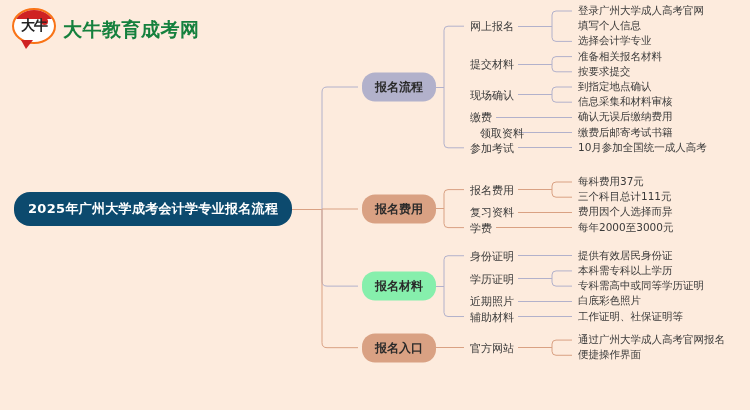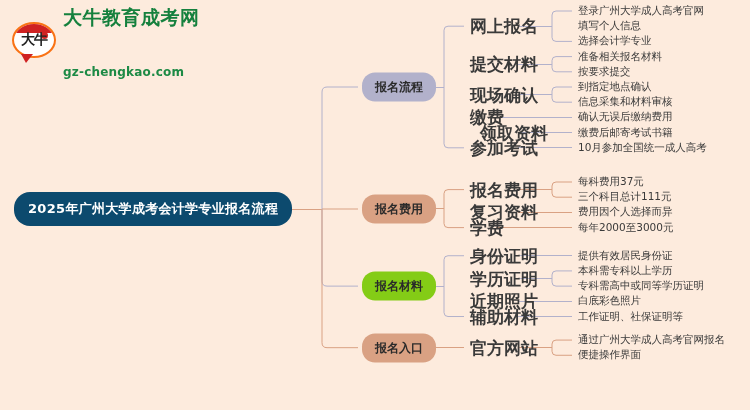--- a/index.html
+++ b/index.html
@@ -61,21 +61,21 @@
 
   .branch-node{
     border-radius:13px;
     font-size:12px;font-weight:bold;color:#2a2a2a;
     padding:6px 13px;
   }
   .branch-purple{background:#b2b1cb;}
   .branch-salmon{background:#d9a183;}
 
   .sub-node{
-    font-size:17px;color:#3a3a3a;font-weight:bold;
+    font-size:11px;color:#3a3a3a;font-weight:normal;
     transform:translateY(-50%);
   }
   .leaf-node{
     font-size:10.5px;color:#3a3a3a;font-weight:normal;
     transform:translateY(-50%);
   }
 </style>
 </head>
 <body>
 
@@ -120,21 +120,20 @@
     <div class="logo-mark">
       <div class="bubble">
         <div class="bubble-top"></div>
         <div class="bubble-dot"></div>
         <div class="bubble-txt">大牛</div>
       </div>
       <div class="bubble-tail"></div>
     </div>
     <div class="logo-text">
       <div class="logo-name">大牛教育成考网</div>
-      <div class="logo-url">gz-chengkao.com</div>
     </div>
   </div>
 
   <div class="node root-node">2025年广州大学成考会计学专业报名流程</div>
 
   <div id="nodes">
       <div class="node leaf-node" style="left: 578px; top: 11px;">登录广州大学成人高考官网</div>
       <div class="node leaf-node" style="left: 578px; top: 26.2px;">填写个人信息</div>
       <div class="node leaf-node" style="left: 578px; top: 41.4px;">选择会计学专业</div>
       <div class="node sub-node" style="left: 470px; top: 26.2px;">网上报名</div>
@@ -161,19 +160,19 @@
       <div class="node branch-node branch-salmon" style="left: 362px; top: 208.6px; transform: translateY(-50%); background: rgb(217, 161, 131);">报名费用</div>
       <div class="node leaf-node" style="left: 578px; top: 255.72px;">提供有效居民身份证</div>
       <div class="node sub-node" style="left: 470px; top: 255.72px;">身份证明</div>
       <div class="node leaf-node" style="left: 578px; top: 270.92px;">本科需专科以上学历</div>
       <div class="node leaf-node" style="left: 578px; top: 286.12px;">专科需高中或同等学历证明</div>
       <div class="node sub-node" style="left: 470px; top: 278.52px;">学历证明</div>
       <div class="node leaf-node" style="left: 578px; top: 301.32px;">白底彩色照片</div>
       <div class="node sub-node" style="left: 470px; top: 301.32px;">近期照片</div>
       <div class="node leaf-node" style="left: 578px; top: 316.52px;">工作证明、社保证明等</div>
       <div class="node sub-node" style="left: 470px; top: 316.52px;">辅助材料</div>
-      <div class="node branch-node branch-purple" style="left: 362px; top: 286.12px; transform: translateY(-50%); background: #84cc16;">报名材料</div>
+      <div class="node branch-node branch-purple" style="left: 362px; top: 286.12px; transform: translateY(-50%); background: #86efac;">报名材料</div>
       <div class="node leaf-node" style="left: 578px; top: 340.08px;">通过广州大学成人高考官网报名</div>
       <div class="node leaf-node" style="left: 578px; top: 355.28px;">便捷操作界面</div>
       <div class="node sub-node" style="left: 470px; top: 347.68px;">官方网站</div>
       <div class="node branch-node branch-salmon" style="left: 362px; top: 347.68px; transform: translateY(-50%); background: rgb(217, 161, 131);">报名入口</div>
     </div>
 </div>
 
 </body></html>

